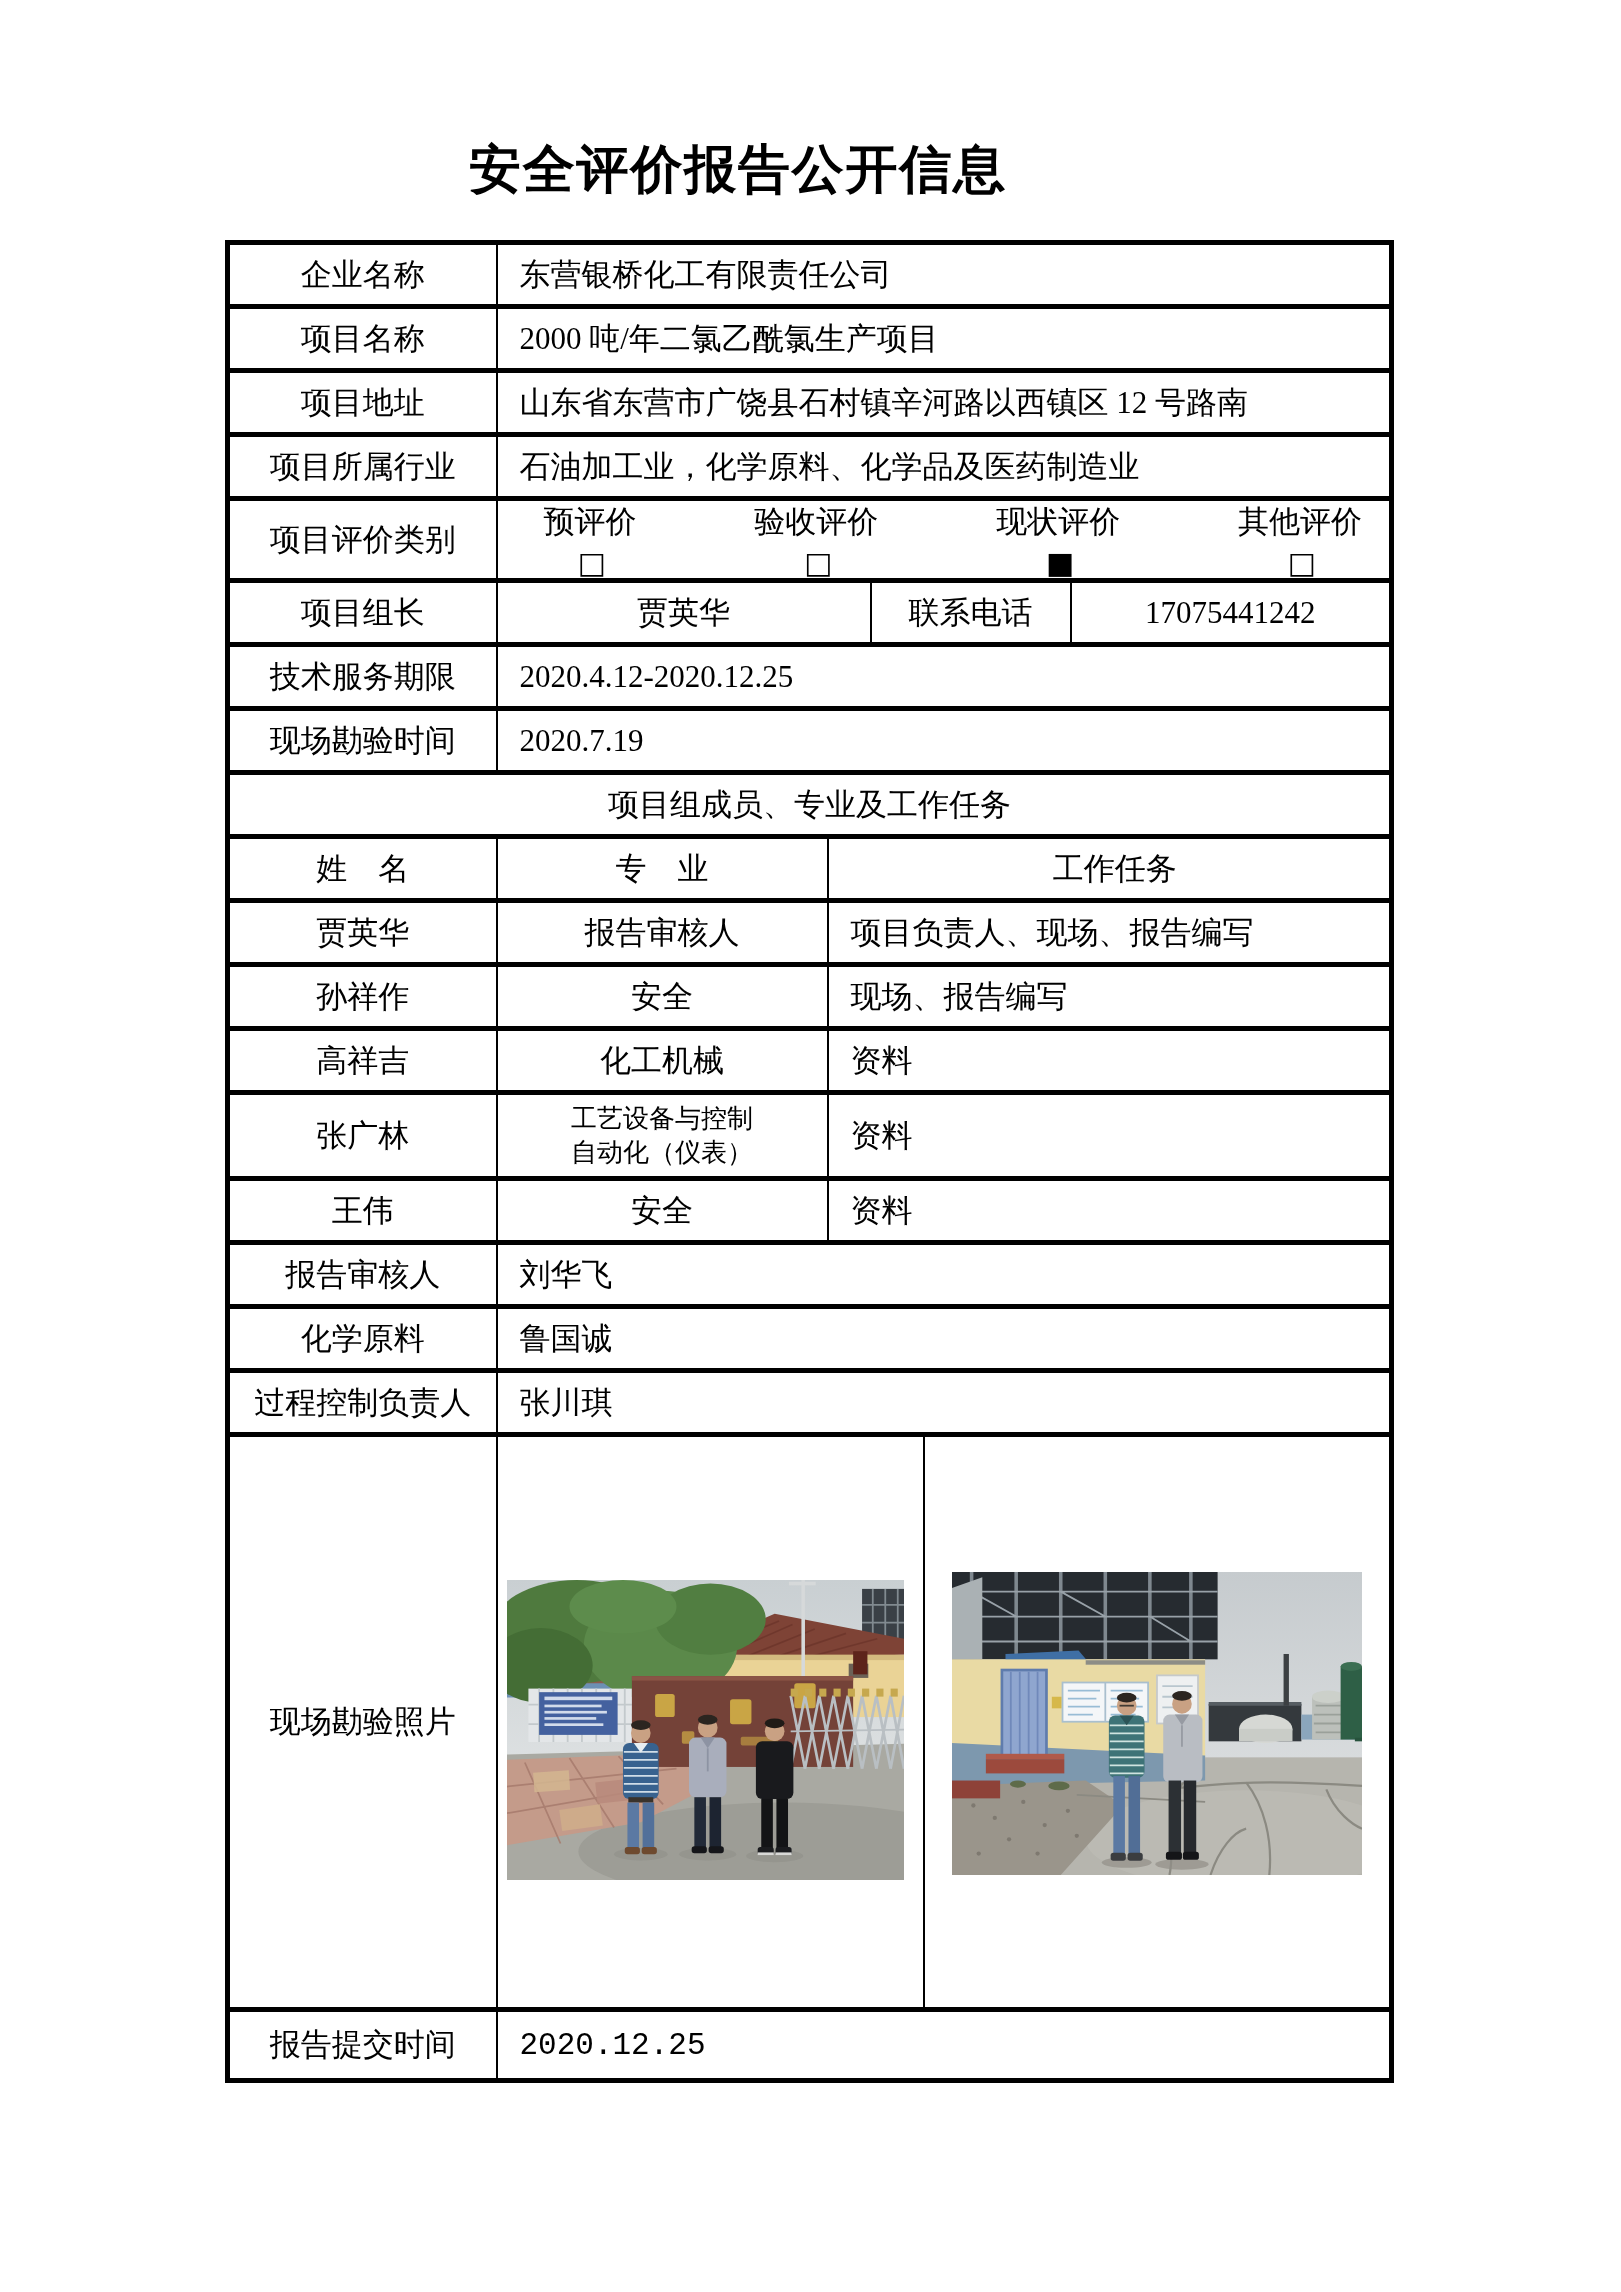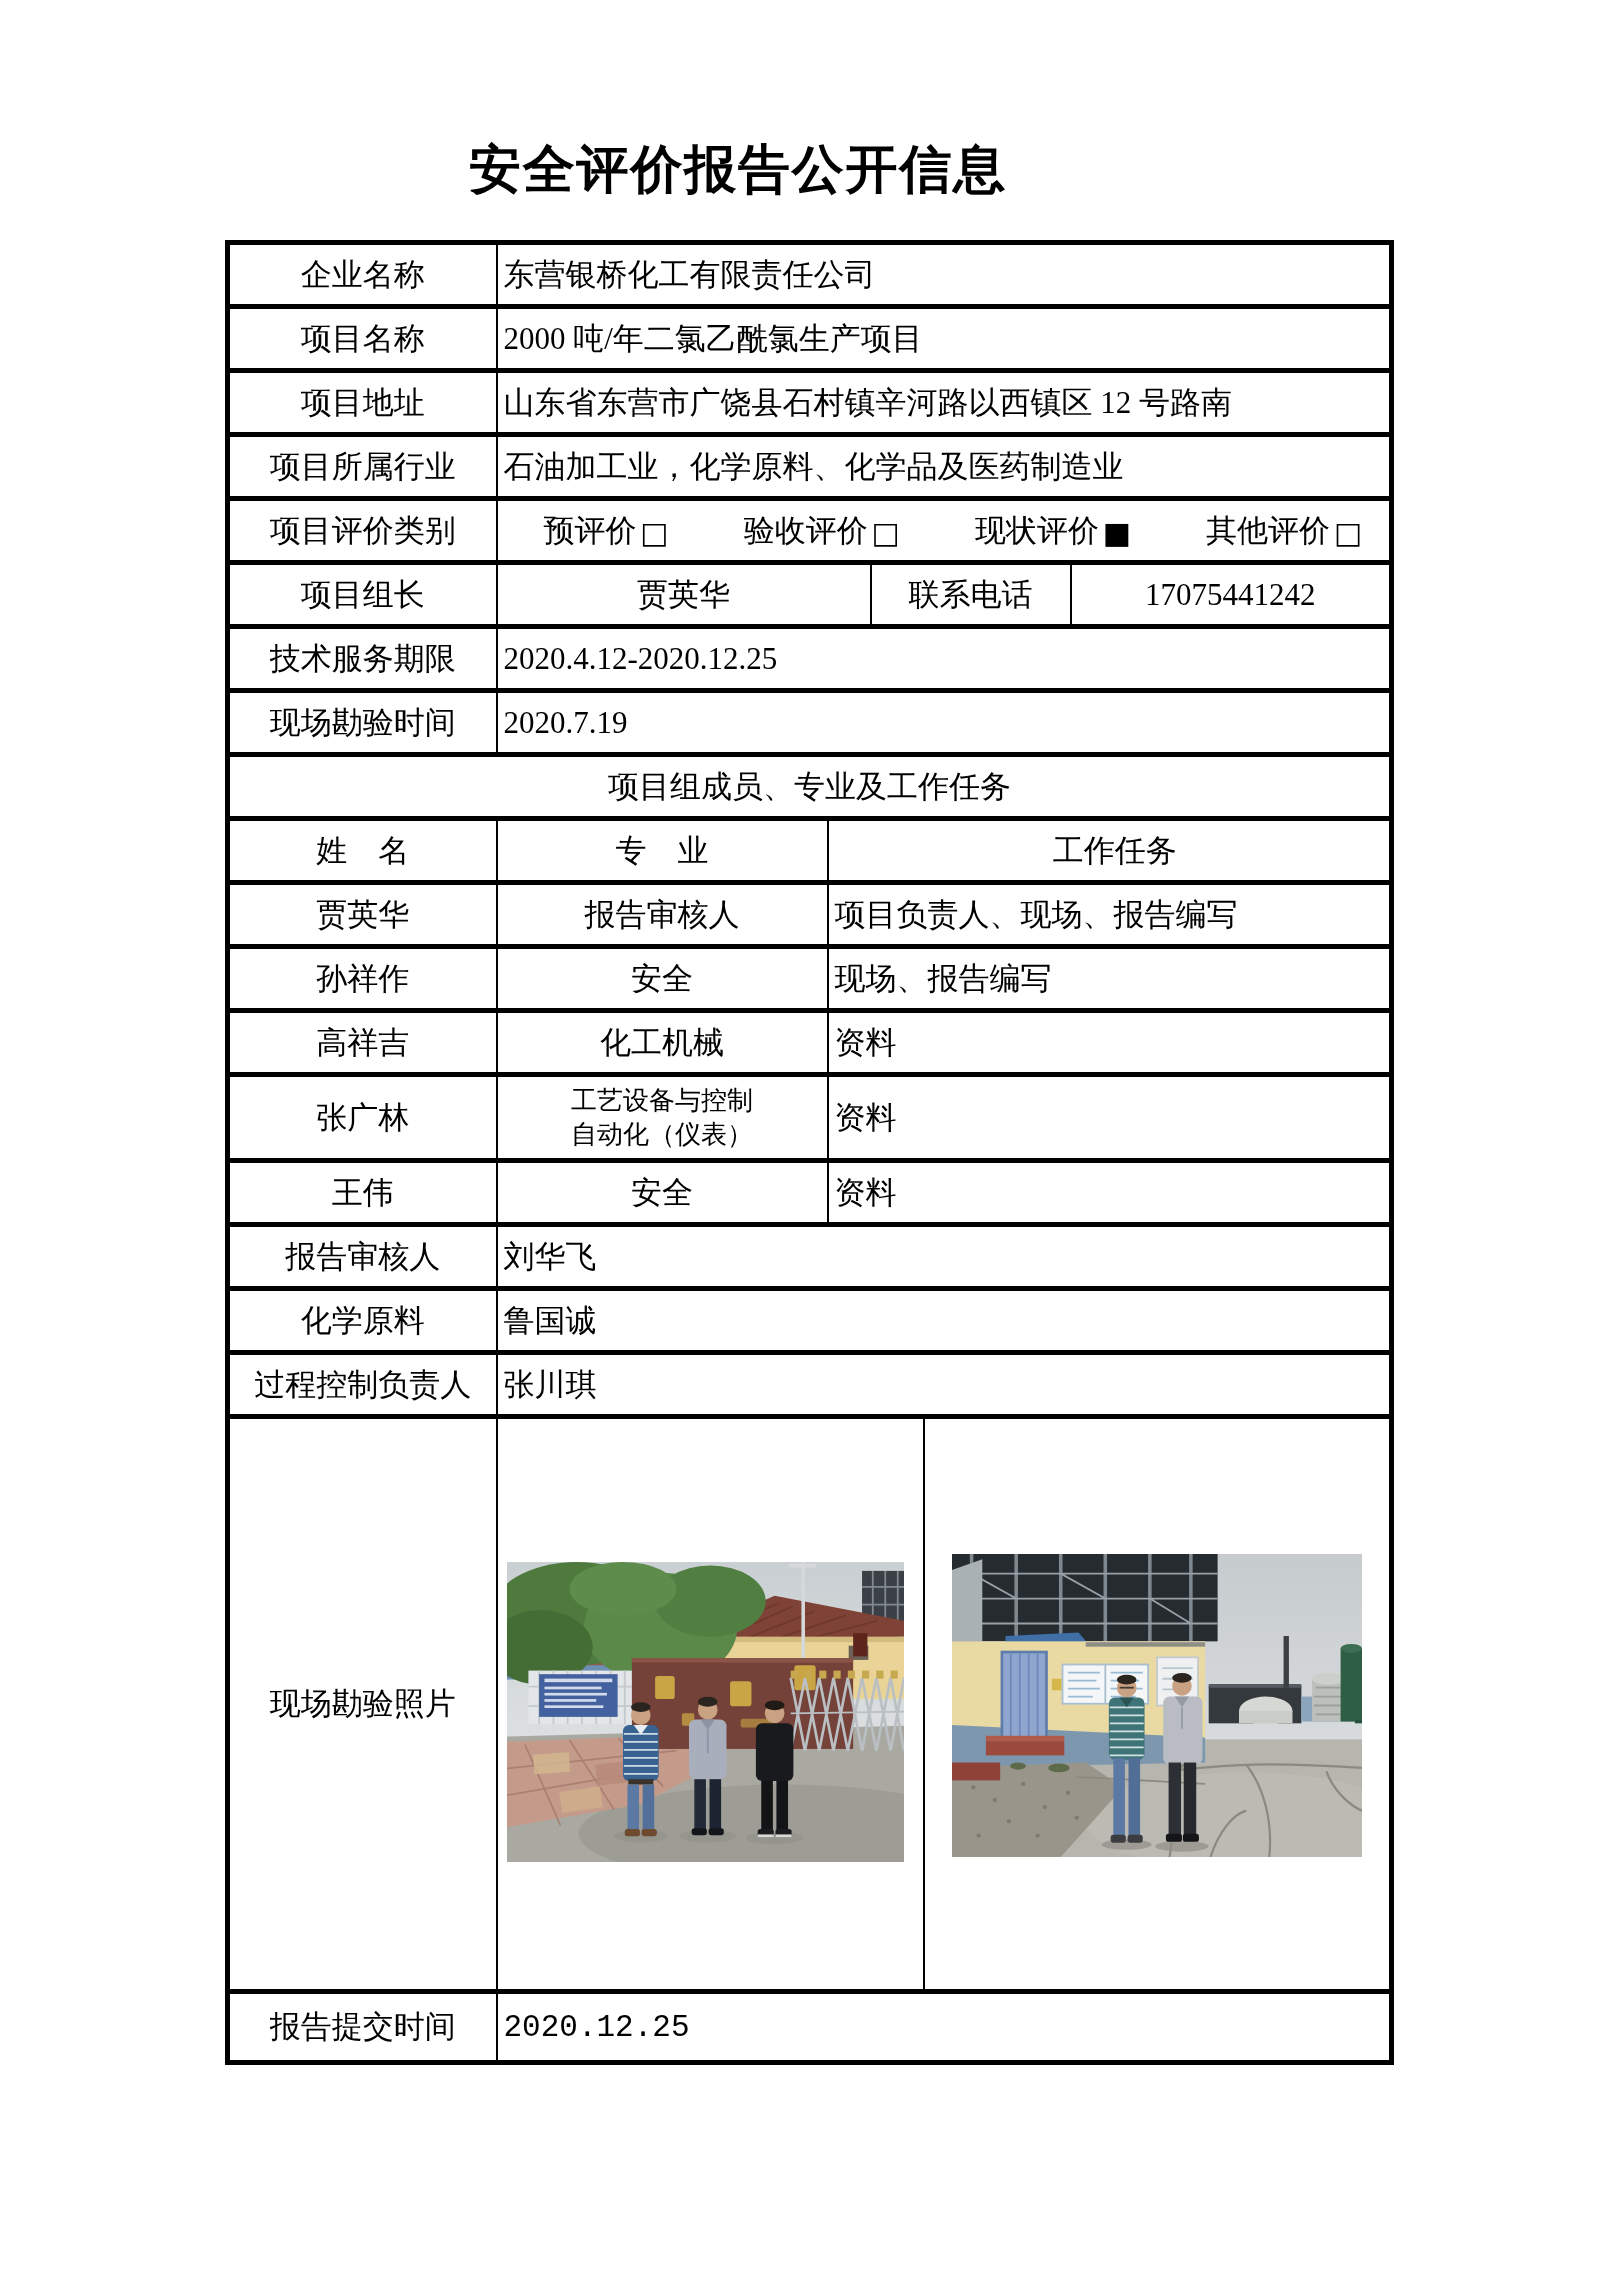--- a/index.html
+++ b/index.html
@@ -23,29 +23,29 @@
   td{
     border-left:2.7px solid #000;border-right:2.7px solid #000;
     border-top:5.3px solid #000;border-bottom:5.3px solid #000;
     font-size:31px;vertical-align:middle;padding:0;overflow:hidden;
   }
   tr.std{height:64px;}
   tr.tall{height:86px;}
   tr.photos{height:575px;}
   tr.submit{height:71px;font-family:Liberation Mono, monospace;}
   td.label{text-align:center;}
-  td.value{text-align:left;padding-left:6px;}
+  td.value{text-align:left;padding-left:22px;}
   td.center{text-align:center;}
   td.section{text-align:center;}
   td.spec-multi{font-size:26px;line-height:1.3;white-space:pre-line;text-align:center;}
   .checks{
     display:flex;justify-content:space-between;align-items:center;
     padding:0 27px 0 46px;
   }
-  .check-item{white-space:nowrap;display:inline-flex;align-items:center;}
+  .check-item{white-space:nowrap;display:inline-flex;align-items:center;flex-direction:column;}
   .box{font-family:"DejaVu Sans",sans-serif;font-size:30px;margin-left:3.6px;transform:translateY(1.8px);}
   td.photo-cell{position:relative;}
   .photo{position:absolute;display:block;}
   .photo svg{display:block;width:100%;height:100%;}
   #photo-left{left:9px;top:143px;width:397px;height:300px;}
   #photo-right{left:27px;top:135px;width:410px;height:303px;}
 </style>
 </head>
 <body>
 

